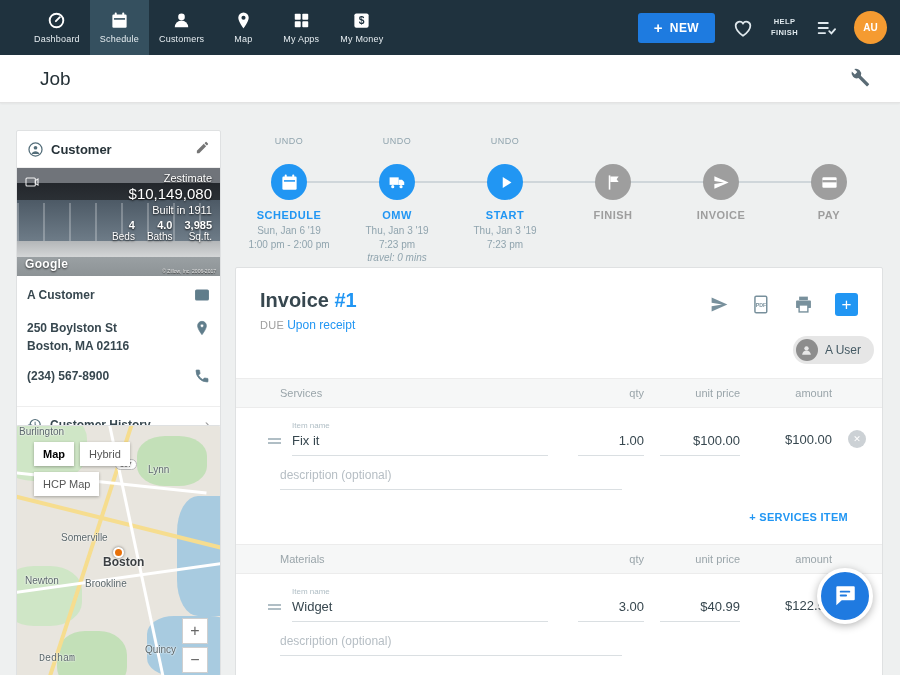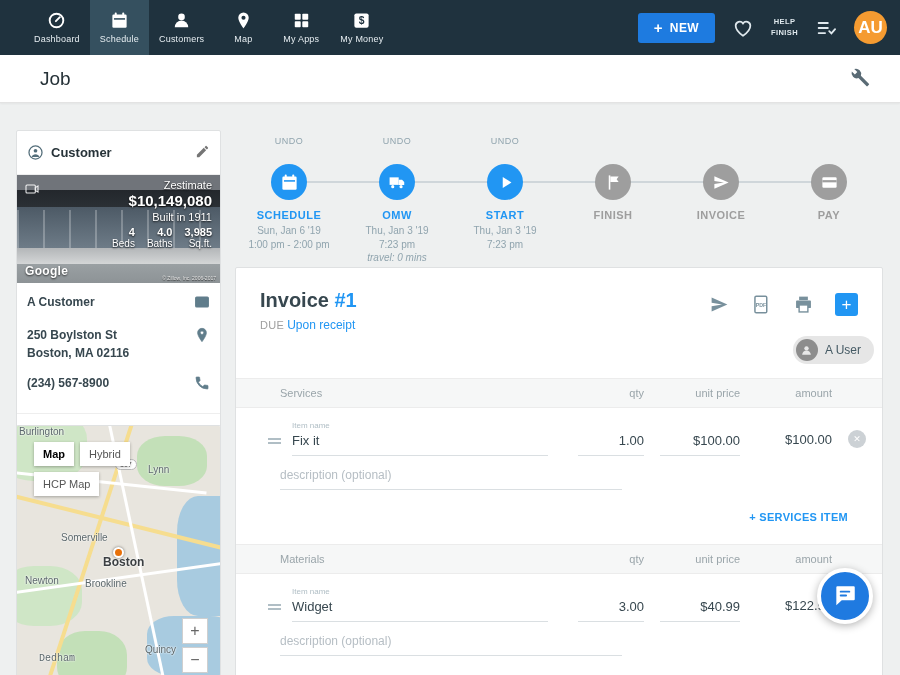--- a/index.html
+++ b/index.html
@@ -12,50 +12,50 @@
   .nav-item { padding:0 10px; display:flex; flex-direction:column; align-items:center; justify-content:center; gap:4px; cursor:pointer; min-width:58px; }
   .nav-item.active { background:#35505f; }
   .nav-item .icon svg { width:19px; height:19px; fill:#fff; stroke:none; display:block; }
   .nav-item .lbl { font-size:9px; color:#e6edf1; letter-spacing:.2px; }
   .nav-right { margin-left:auto; display:flex; align-items:center; gap:17px; padding-right:13px; }
   .new-btn { background:#1e7be0; color:#fff; border:none; height:30px; padding:0 16px; border-radius:3px; font-size:12px; font-weight:bold; display:flex; align-items:center; gap:7px; cursor:pointer; letter-spacing:.4px; font-family:inherit; }
   .new-btn .plus { font-size:15px; font-weight:bold; }
   .nav-ico { color:#dfe8ed; display:flex; align-items:center; cursor:pointer; background:none; border:none; }
   .nav-ico svg { width:22px; height:22px; }
   .help-center { font-size:7.5px; color:#dfe8ed; text-align:center; line-height:1.45; font-weight:bold; letter-spacing:.4px; cursor:pointer; }
-  .avatar { width:33px; height:33px; border-radius:50%; background:#f59b31; color:#fff; font-size:17px; font-weight:bold; display:flex; align-items:center; justify-content:center; cursor:pointer; }
+  .avatar { width:33px; height:33px; border-radius:50%; background:#f59b31; color:#fff; font-size:10px; font-weight:bold; display:flex; align-items:center; justify-content:center; cursor:pointer; }
 
   
   .jobbar { position:absolute; top:55px; left:0; right:0; height:48px; background:#fff; border-bottom:1px solid #e3e3e3; box-shadow:0 1px 2px rgba(0,0,0,.05); display:flex; align-items:center; padding:0 30px 0 40px; z-index:10; }
   .jobbar .title { font-size:19px; color:#263238; }
   .jobbar .tool { margin-left:auto; color:#5a6b75; background:none; border:none; cursor:pointer; }
   .jobbar .tool svg { width:21px; height:21px; fill:currentColor; }
 
   
   .content { position:absolute; top:103px; left:0; right:0; bottom:0; overflow:hidden; }
 
   .card { background:#fff; border:1px solid #dfe1e2; border-radius:2px; }
 
   
   .customer-card { position:absolute; left:16px; top:27px; width:205px; }
-  .cust-head { height:44px; display:flex; align-items:center; gap:7px; padding:0 10px; border-bottom:1px solid #eee; }
+  .cust-head { height:37px; display:flex; align-items:center; gap:7px; padding:0 10px; border-bottom:1px solid #eee; }
   .cust-head svg { width:17px; height:17px; fill:#546e7a; }
   .cust-head .t { font-size:13px; font-weight:bold; color:#263238; flex:1; }
   .cust-head .edit { background:none; border:none; cursor:pointer; color:#757575; }
   .cust-head .edit svg { fill:#757575; width:15px; height:15px; }
 
   .prop-img { position:relative; height:108px; overflow:hidden;
     background:linear-gradient(180deg,#70747a 0%,#70747a 14%,#23272c 14%,#2b3035 30%,#4d5a66 30%,#6e7c88 68%,#b4b7b9 68%,#d3d5d6 82%,#9aa0a3 82%,#8d9396 100%); }
   .prop-img .mullions { position:absolute; left:0; right:0; top:32%; height:36%;
     background:repeating-linear-gradient(90deg, rgba(255,255,255,.25) 0 2px, transparent 2px 26px); }
   .cam-ico { position:absolute; top:6px; left:7px; color:#fff; opacity:.9; }
   .cam-ico svg { width:16px; height:16px; fill:none; stroke:#fff; stroke-width:1.6; }
   .zstack { position:absolute; top:4px; right:8px; text-align:right; color:#fff; text-shadow:0 1px 2px rgba(0,0,0,.85); }
   .z-label { font-size:11px; }
-  .z-value { font-size:15px; font-weight:bold; margin:1px 0 2px; }
+  .z-value { font-size:15px; font-weight:normal; margin:1px 0 2px; }
   .z-built { font-size:11px; margin-bottom:3px; }
   .z-stats { display:flex; justify-content:flex-end; gap:12px; }
   .z-stat { text-align:right; }
   .z-stat .v { font-size:11px; font-weight:bold; }
   .z-stat .l { font-size:10px; }
   .google-logo { position:absolute; left:8px; bottom:5px; color:#fff; font-size:12px; font-weight:bold; letter-spacing:.3px; text-shadow:0 1px 2px rgba(0,0,0,.7); }
   .attrib { position:absolute; right:4px; bottom:2px; color:#e6e6e6; font-size:5px; text-shadow:0 1px 1px rgba(0,0,0,.7); }
 
   .contact { padding:10px 10px 6px; }
   .c-row { display:flex; align-items:flex-start; margin-bottom:12px;font-weight:bold; }

